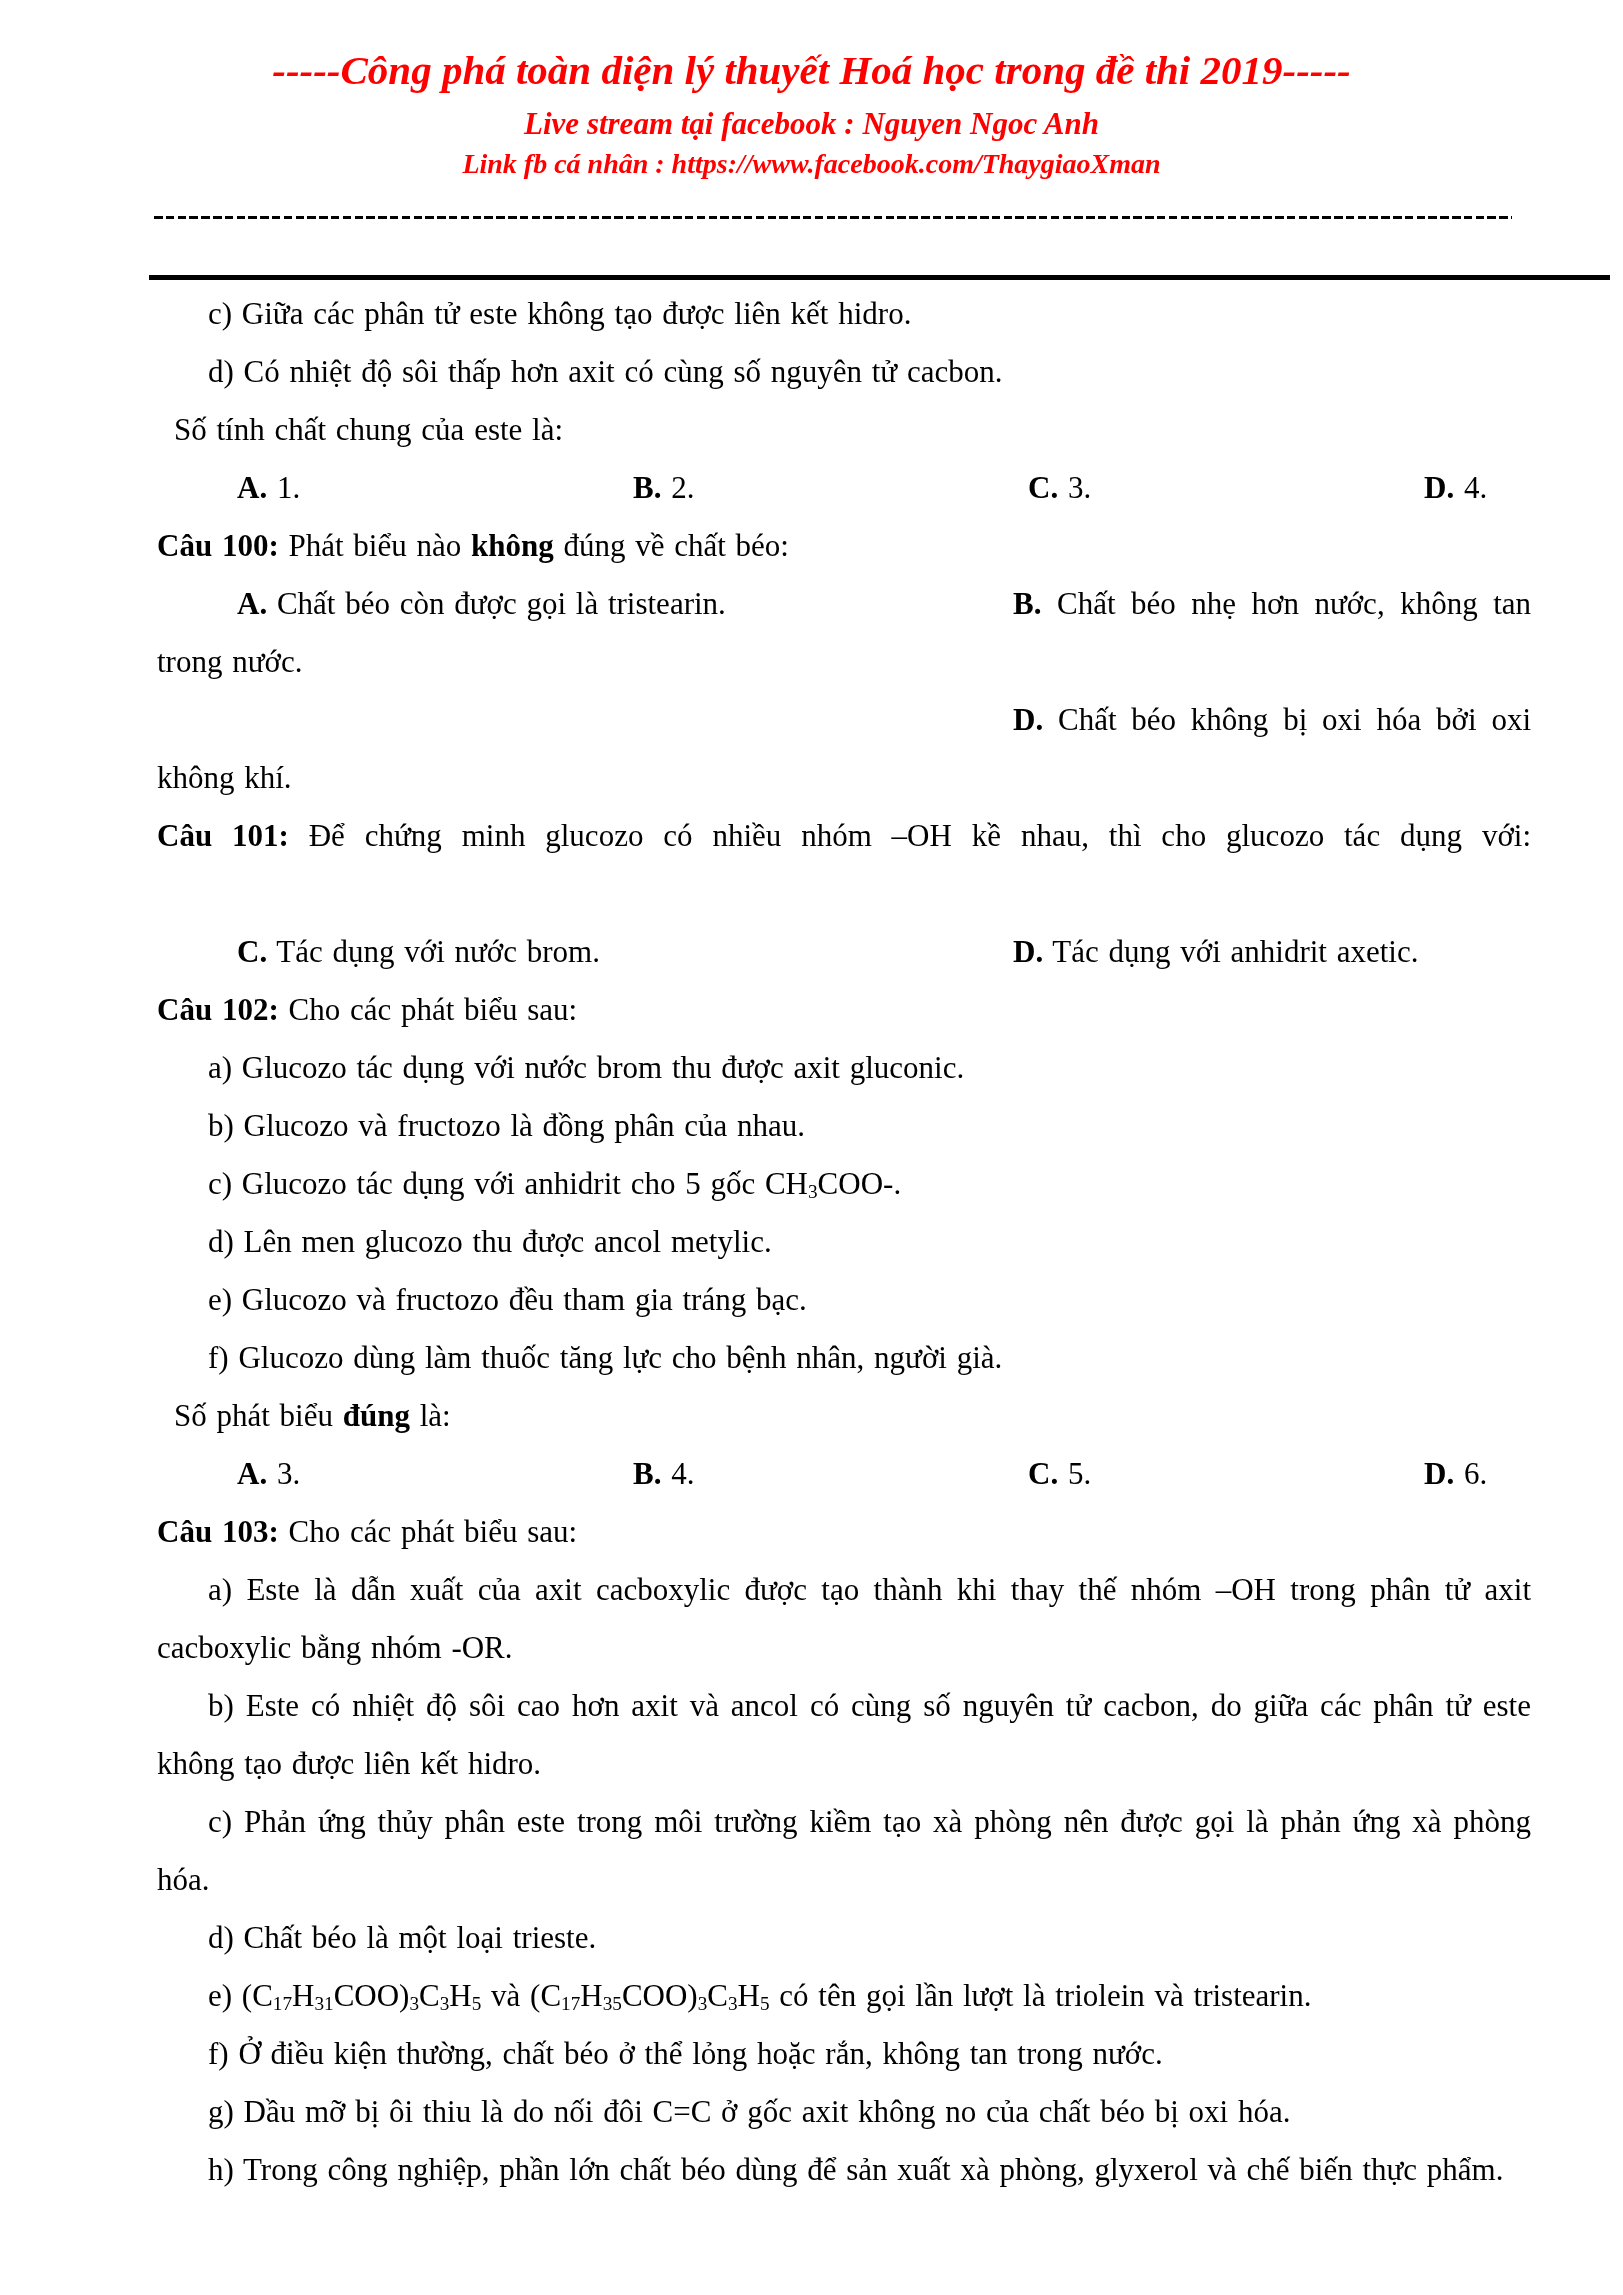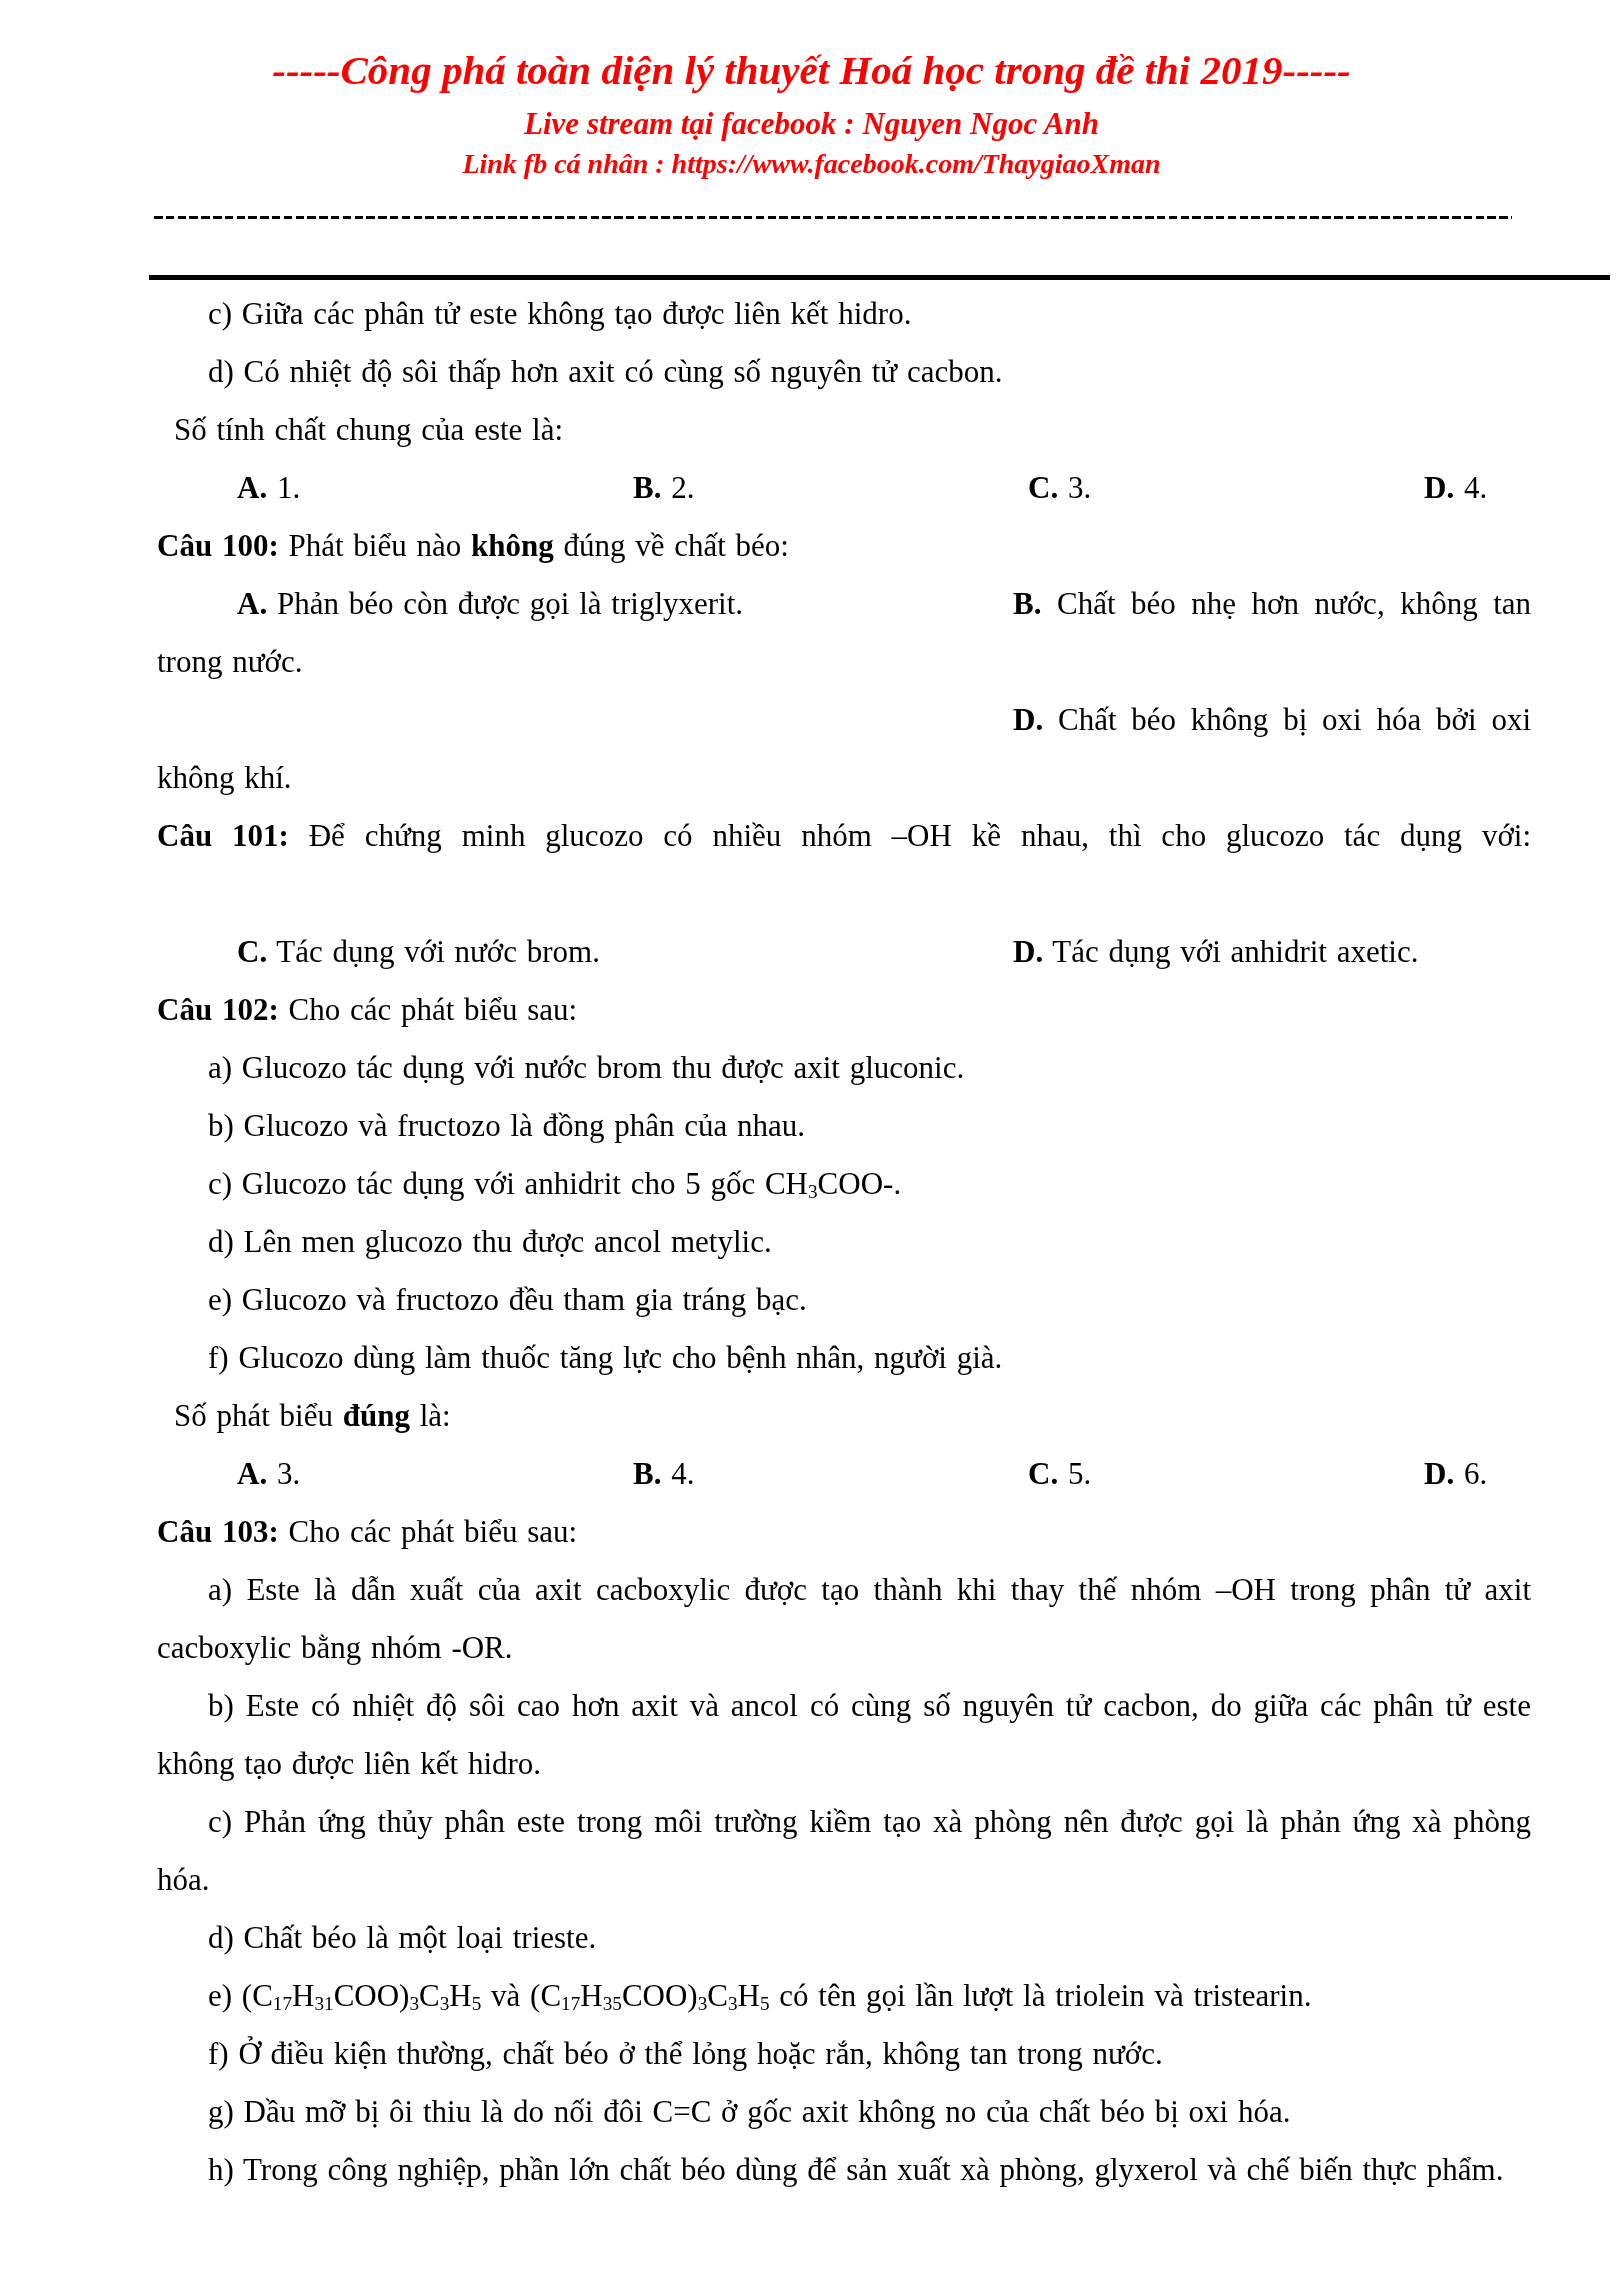--- a/index.html
+++ b/index.html
@@ -57,21 +57,21 @@
       <div class="line item"><span>d) Có nhiệt độ sôi thấp hơn axit có cùng số nguyên tử cacbon.</span></div>
       <div class="line lead"><span>Số tính chất chung của este là:</span></div>
       <div class="line opts">
         <span class="opt" style="left: 80px;"><b>A.</b> <span>1.</span></span>
         <span class="opt" style="left: 476px;"><b>B.</b> <span>2.</span></span>
         <span class="opt" style="left: 871px;"><b>C.</b> <span>3.</span></span>
         <span class="opt" style="left: 1267px;"><b>D.</b> <span>4.</span></span>
       </div>
       <div class="line question"><b class="qlabel">Câu 100:</b> <span>Phát biểu nào <b>không</b> đúng về chất béo:</span></div>
       <div class="line opts">
-        <span class="opt" style="left: 80px;"><b>A.</b> <span>Phản béo còn được gọi là triglyxerit.</span></span>
+        <span class="opt" style="left: 80px;"><b>A.</b> <span>Chất béo còn được gọi là tristearin.</span></span>
         <span class="opt fill-cell" style="left: 856px; right: 0px;"><b>B.</b> <span>Chất béo nhẹ hơn nước, không tan</span></span>
       </div>
       <div class="line cont"><span>trong nước.</span></div>
       <div class="line opts">
         <span class="opt fill-cell" style="left: 856px; right: 0px;"><b>D.</b> <span>Chất béo không bị oxi hóa bởi oxi</span></span>
       </div>
       <div class="line cont"><span>không khí.</span></div>
       <div class="line question fill"><b class="qlabel">Câu 101:</b> <span>Để chứng minh glucozo có nhiều nhóm –OH kề nhau, thì cho glucozo tác dụng với:</span></div>
       <div class="line opts">
       </div>

